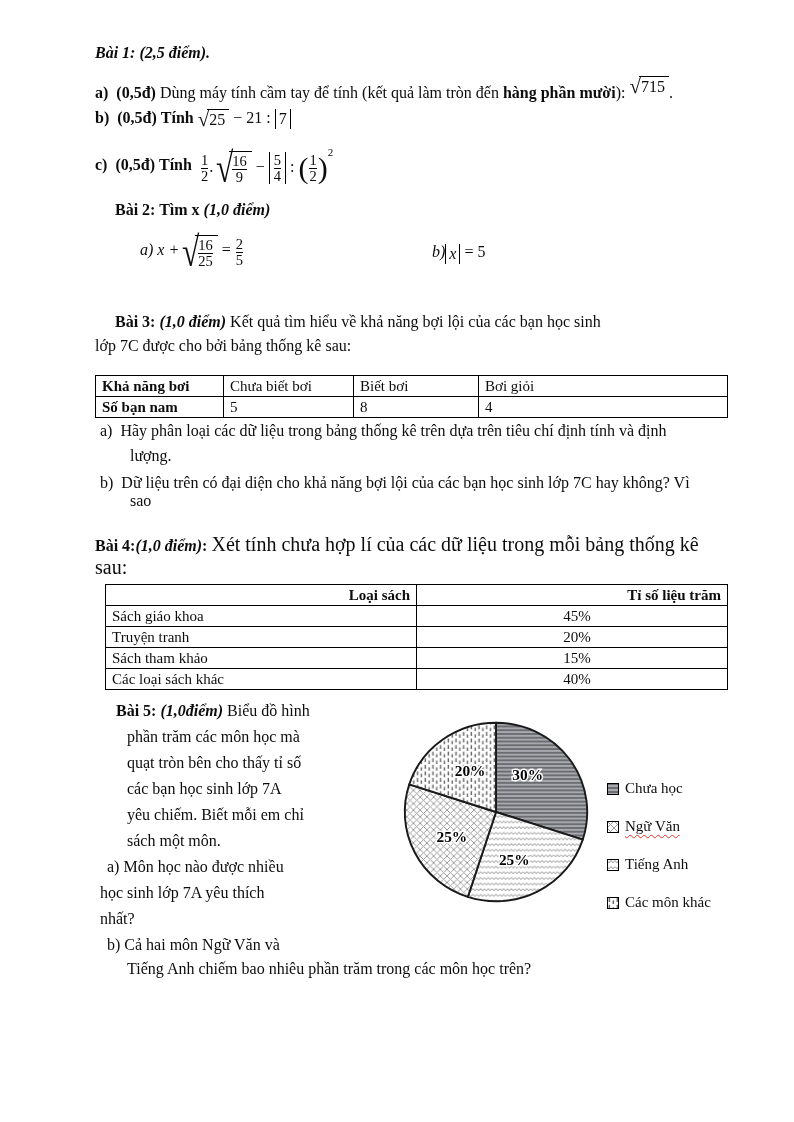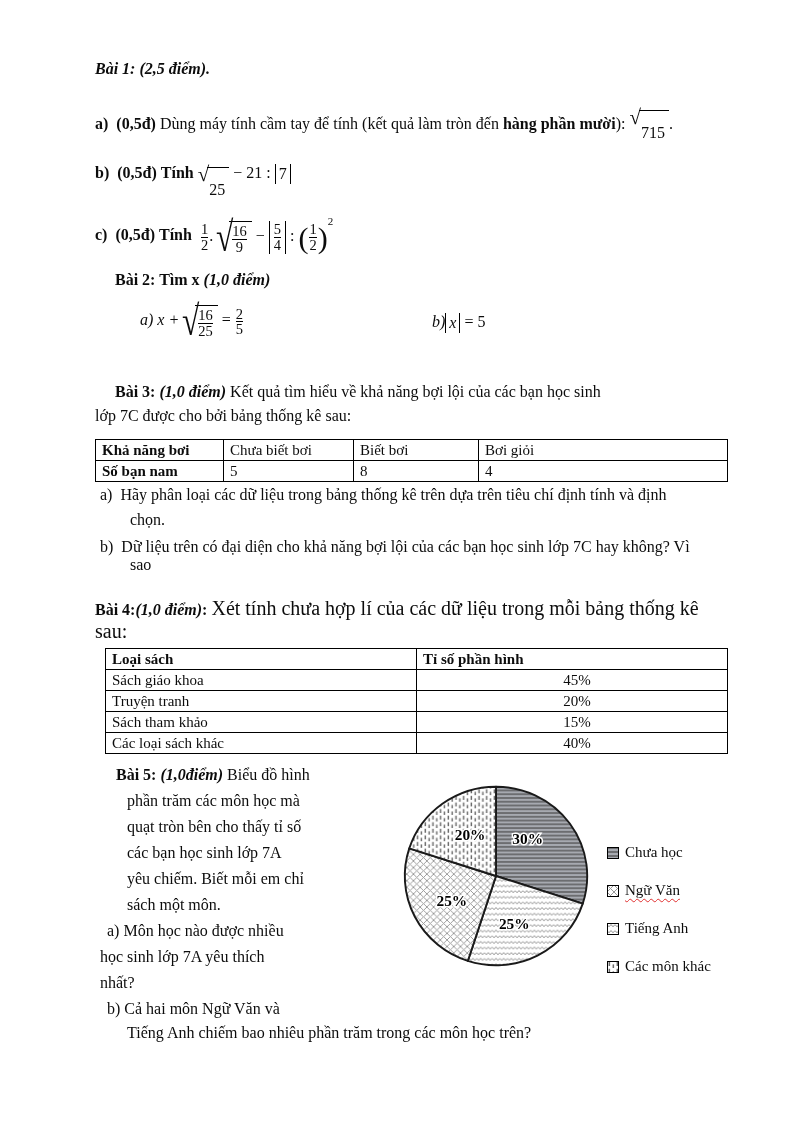--- a/index.html
+++ b/index.html
@@ -3,52 +3,52 @@
 <meta charset="utf-8">
 <style>
   * { margin:0; padding:0; box-sizing:border-box; }
   html,body { background:#ffffff; }
   .page {
     position:relative; width:794px; height:1122px; margin:0 auto;
     background:#fff; color:#0c0c0c;
     font-family:"Liberation Serif","DejaVu Serif",serif;
     font-size:16px; overflow:hidden;
   }
-  .content { position:absolute; left:95px; top:60px; width:634px; }
+  .content { position:absolute; left:95px; top:44px; width:634px; }
   .bi { font-weight:bold; font-style:italic; }
   .b  { font-weight:bold; }
   .i  { font-style:italic; }
   .line { margin-bottom:9px; }
   .indent1 { margin-left:20px; }
 
   
   .frac { display:inline-block; text-align:center; vertical-align:middle; line-height:1.02; font-size:14.5px; padding:0 1px; }
   .frac span { display:block; }
   .frac .den { border-top:1px solid #000; }
   .sqrt { display:inline-block; white-space:nowrap; }
   .rsign { display:inline-block; vertical-align:middle; line-height:0.6; font-style:normal; }
   .sqrt-small .rsign { font-size:21px; }
   .sqrt-tall  .rsign { font-size:42px; transform:scaleX(0.75); margin-right:-5px; }
   .rbody { display:inline-block; vertical-align:middle; border-top:1.4px solid #000; padding:2px 4px 0 2px; margin-left:-2px; }
-  .sqrt-small .rbody { padding-top:13px;margin-top:18px; }
+  .sqrt-small .rbody { padding-top:1px; }
   .raised { vertical-align:8px; }
   .abs { display:inline-block; border-left:1.1px solid #000; border-right:1.1px solid #000; padding:1px 3px; vertical-align:middle; }
   .bigparen { font-size:30px; vertical-align:middle; line-height:0; display:inline-block; }
   .expo { font-size:11px; vertical-align:16px; }
   .mrow { white-space:nowrap; }
 
   
   table { border-collapse:collapse; font-size:15px; }
   td,th { border:1.4px solid #000; padding:1px 6px; height:21px; text-align:left; font-weight:normal; }
   .t3 { width:632px; margin:6px 0 4px 0; table-layout:fixed; }
   .t3 col:nth-child(1){width:128px;} .t3 col:nth-child(2){width:130px;}
   .t3 col:nth-child(3){width:125px;} .t3 col:nth-child(4){width:249px;}
   .t4 { width:623px; margin:5px 0 4px 10px; table-layout:fixed; }
   .t4 col:nth-child(1){width:50%;} .t4 col:nth-child(2){width:50%;}
-  .t4 th { text-align:left; font-weight:bold; }
+  .t4 th { text-align:right; font-weight:bold; }
   .t4 td.pct { text-align:center;padding-left:16px; }
 
   
   .bai5-wrap { position:relative; margin-top:8px; min-height:238px; }
   .bai5-text { width:305px; line-height:26px; }
   .b5-cont { margin-left:32px; }
   .b5-q { margin-left:12px; }
   .pie-box { position:absolute; left:305px; top:20px; }
   .legend { position:absolute; left:512px; top:82px; }
   .legend-item { display:flex; align-items:center; margin-bottom:21px; font-size:15px; white-space:nowrap; }
@@ -94,21 +94,21 @@
         <span class="i">a) x +</span><span class="sqrt sqrt-tall"><span class="rsign">√</span><span class="rbody"><span class="frac"><span class="num">16</span><span class="den">25</span></span></span></span> <span>=</span> <span class="frac"><span class="num">2</span><span class="den">5</span></span>
       </span>
       <span class="mrow" style="position:absolute; left:337px; top:16px;">
         <span class="i">b)</span><span class="abs i">x</span> <span>= 5</span>
       </span>
     </div>
 
     <div class="line indent1" style="margin-top:24px; margin-bottom:6px;">
       <span class="b">Bài 3: </span><span class="bi">(1,0 điểm)</span><span>  Kết quả tìm hiểu về khả năng bợi lội của các bạn học sinh</span>
     </div>
-    <div class="line" style="margin-bottom:14px;">lớp 7C được cho bởi bảng thống kê sau:</div>
+    <div class="line" style="margin-bottom:20px;">lớp 7C được cho bởi bảng thống kê sau:</div>
 
     <table class="t3">
       <colgroup>
           <col>
           <col>
           <col>
           <col>
         </colgroup>
       <tbody>
           <tr>
@@ -122,39 +122,39 @@
         <td>5</td>
         <td>8</td>
         <td>4</td>
       </tr>
     </tbody>
       </table>
 
     <div class="line" style="margin-left:5px; margin-bottom:7px;">
       <span>a)</span>&nbsp;&nbsp;<span>Hãy phân loại các dữ liệu trong bảng thống kê trên dựa trên tiêu chí định tính và định</span>
     </div>
-    <div class="line" style="margin-left:35px; margin-bottom:9px;">chọn.</div>
+    <div class="line" style="margin-left:35px; margin-bottom:9px;">lượng.</div>
     <div class="line" style="margin-left:5px; margin-bottom:0;">
       <span>b)</span>&nbsp;&nbsp;<span>Dữ liệu trên có đại diện cho khả năng bợi lội của các bạn học sinh lớp 7C hay không? Vì</span>
     </div>
     <div class="line" style="margin-left:35px; margin-bottom:0;">sao</div>
 
     <div class="line" style="margin-top:23px; margin-bottom:2px;">
       <span class="b">Bài 4:</span><span class="bi">(1,0 điểm)</span><span class="b">: </span><span style="font-size:20px;">Xét tính chưa hợp lí của các dữ liệu trong mỗi bảng thống kê sau:</span>
     </div>
 
     <table class="t4">
       <colgroup>
           <col>
           <col>
         </colgroup>
       <tbody>
           <tr>
         <th>Loại sách</th>
-        <th>Tỉ số phần hình</th>
+        <th>Tỉ số liệu trăm</th>
       </tr>
       <tr>
         <td>Sách giáo khoa</td>
         <td class="pct">45%</td>
       </tr>
       <tr>
         <td>Truyện tranh</td>
         <td class="pct">20%</td>
       </tr>
       <tr>

